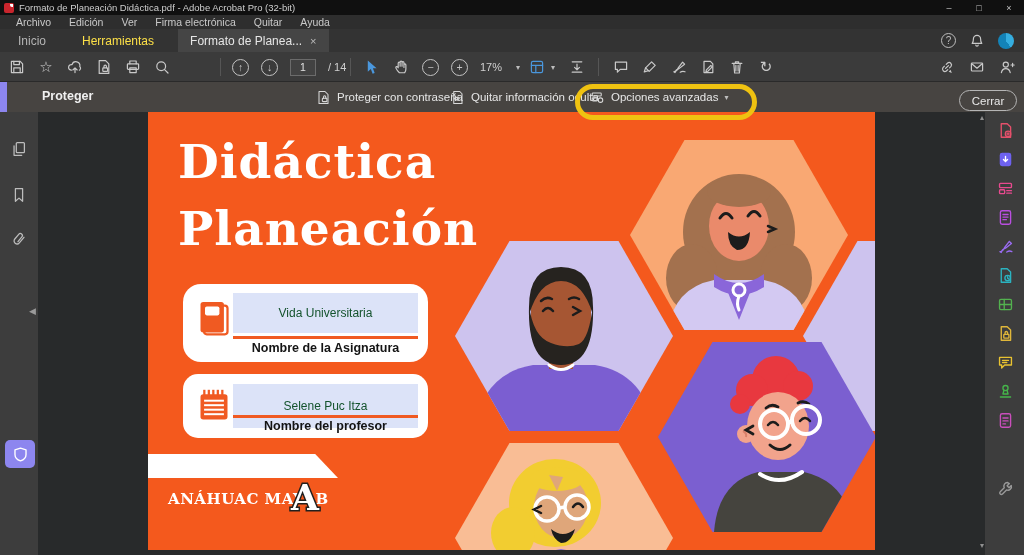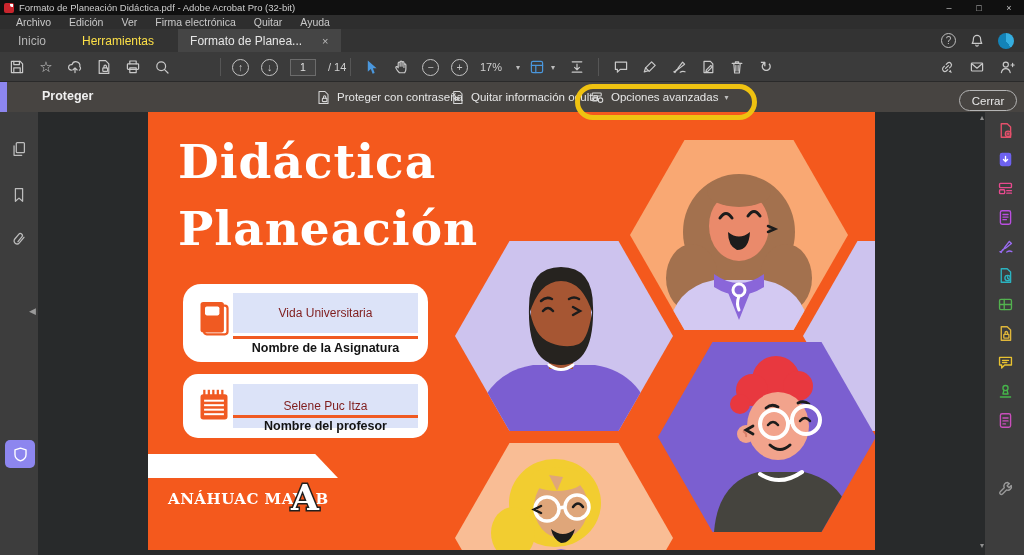--- a/index.html
+++ b/index.html
@@ -15,21 +15,21 @@
   .wincontrols span { width:30px; text-align:center; font-size:9px; color:#c5c5c5; cursor:default; }
 
   
   .menubar { left:0; top:15px; width:1024px; height:14px; background:#2e2e2e; display:flex; align-items:center; padding-left:7px; color:#c9c9c9; font-size:10.5px; }
   .menubar span { padding:0 9px; }
 
   
   .tabbar { left:0; top:29px; width:1024px; height:23px; background:#333333; display:flex; align-items:stretch; font-size:12px; color:#b5b5b5; }
   .tab { display:flex; align-items:center; padding:0 18px; }
   .tab.tools { color:#fde047; }
-  .tab.doc { background:#454545; color:#e6e6e6; padding:0 12px; margin-left:6px; gap:20px; }
+  .tab.doc { background:#454545; color:#e6e6e6; padding:0 12px; margin-left:6px; gap:8px; }
   .tab.doc .x { color:#bbb; font-size:11px; }
   .tabbar-right { margin-left:auto; display:flex; align-items:center; gap:12px; padding-right:10px; }
   .helpcirc { width:15px; height:15px; border:1.2px solid #bdbdbd; border-radius:50%; color:#bdbdbd; font-size:10px; display:flex; align-items:center; justify-content:center; }
   .avatar { width:16px; height:16px; border-radius:50%; background:conic-gradient(#35aee0 0 40%, #1383b8 40% 100%); }
 
   
   .toolbar { left:0; top:52px; width:1024px; height:30px; background:#3b3b3b; border-bottom:1px solid #2a2a2a; }
   .tbg { position:absolute; top:52px; height:30px; display:flex; align-items:center; }
   .tbi { width:18px; height:18px; display:flex; align-items:center; justify-content:center; color:#c9c9c9; }
   .tbi svg { width:16px; height:16px; stroke:currentColor; fill:none; stroke-width:1.5; stroke-linecap:round; stroke-linejoin:round; }
@@ -57,21 +57,21 @@
   .rti { position:absolute; left:10px; width:20px; height:20px; display:flex; align-items:center; justify-content:center; }
   .rti svg { width:17px; height:17px; fill:none; stroke-width:1.6; stroke-linecap:round; stroke-linejoin:round; }
   .rti.active { left:5px; width:30px; height:28px; background:#8d86ef; border-radius:5px; }
 
   
   .slide { left:148px; top:112px; width:727px; height:438px; background:#F4591D; overflow:hidden; }
   .slide-title { position:absolute; left:30px; top:16px; color:#fff; font-family:"DejaVu Serif", serif; font-weight:bold; font-size:47px; line-height:67px; letter-spacing:1px; }
   .hex { position:absolute; clip-path:polygon(25% 0%, 75% 0%, 100% 50%, 75% 100%, 25% 100%, 0% 50%); width:218px; height:190px; }
   .hex svg { position:absolute; inset:0; width:100%; height:100%; }
   .card { position:absolute; left:35px; width:245px; background:#fff; border-radius:18px; }
-  .ffield { position:absolute; left:50px; width:185px; background:#dce3f8; color:#7f1d1d; font-size:12px; display:flex; align-items:center; justify-content:center; }
+  .ffield { position:absolute; left:50px; width:185px; background:#dce3f8; color:#14532d; font-size:12px; display:flex; align-items:center; justify-content:center; }
   .fline { position:absolute; left:50px; width:185px; height:2.5px; background:#f05a22; }
   .flabel { position:absolute; left:50px; width:185px; text-align:center; color:#141414; font-weight:bold; font-size:12.5px; }
   .cicon { position:absolute; left:13px; }
   .banner { position:absolute; left:0; top:342px; width:190px; height:24px; background:#fff; clip-path:polygon(0 0, 88% 0, 100% 100%, 0 100%); }
   .brand { position:absolute; left:20px; top:378px; color:#fff; font-family:"DejaVu Serif", serif; font-weight:bold; font-size:15px; letter-spacing:0.5px; }
   .scrollcaret { color:#8f8f8f; font-size:8px; z-index:5; }
 </style>
 </head>
 <body>
 

